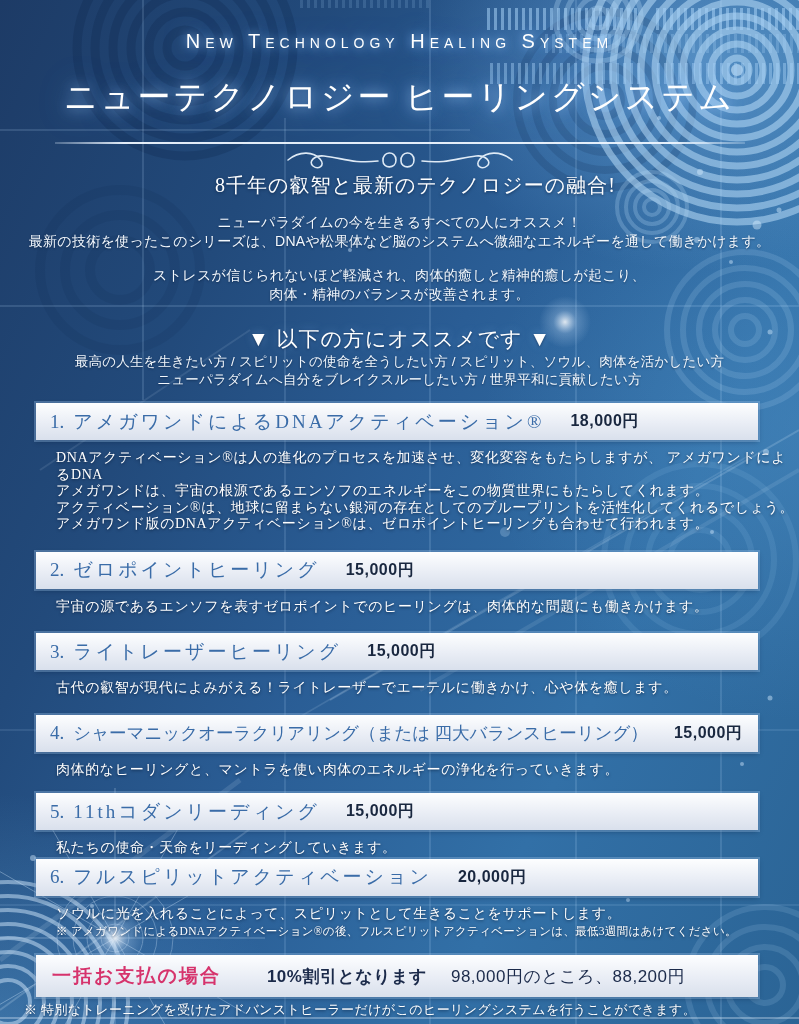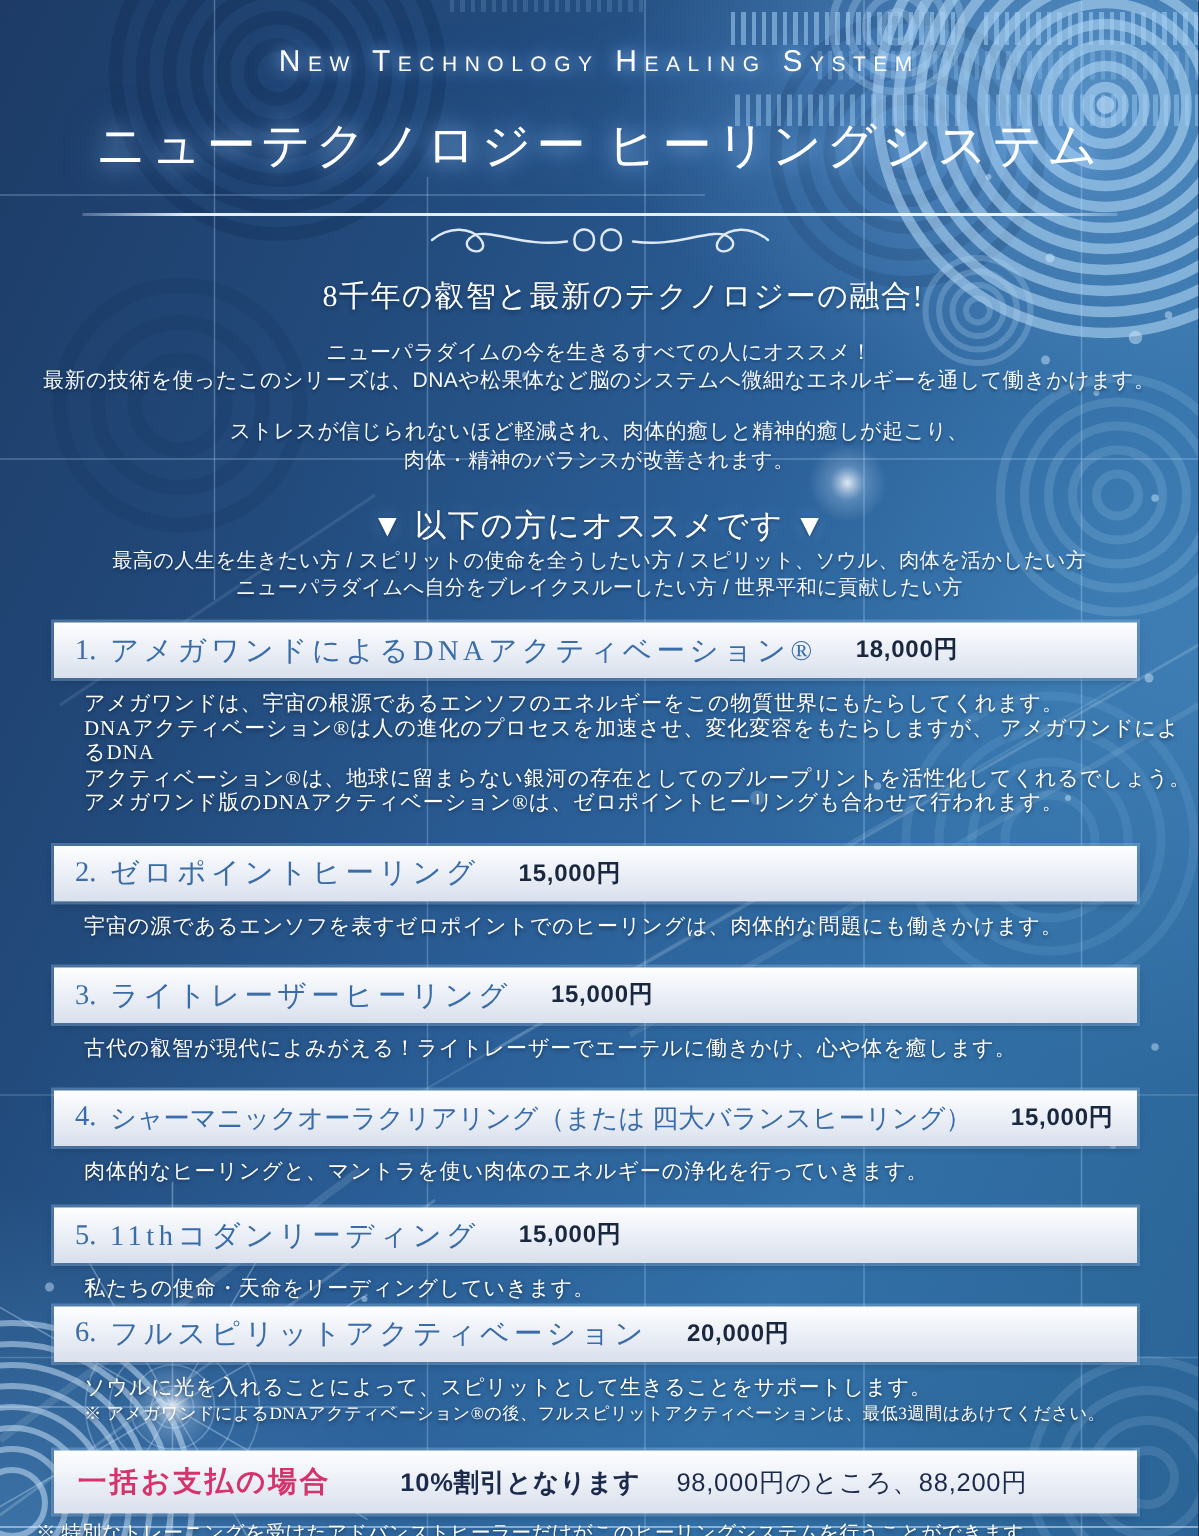--- a/index.html
+++ b/index.html
@@ -20,21 +20,21 @@
   .b6{left:300px;top:0;width:130px;height:8px;opacity:.3;}
   .content{position:relative;z-index:2;}
 
   .eyebrow{margin-top:30px;text-align:center;font-variant:small-caps;font-size:20px;letter-spacing:5px;color:#ffffff;
     text-shadow:0 0 10px rgba(150,200,255,.95),0 0 22px rgba(110,170,255,.7);}
   .title{margin-top:22px;text-align:center;font-family:"Liberation Serif",serif;font-size:33px;letter-spacing:3px;color:#ffffff;
     text-shadow:0 0 14px rgba(160,205,255,.95),0 0 30px rgba(120,180,255,.7);}
   .divider{margin:22px auto 0;width:690px;height:2px;
     background:linear-gradient(90deg,rgba(220,235,250,.25),rgba(238,246,255,.95) 10%,rgba(238,246,255,.95) 90%,rgba(220,235,250,.25));}
   .flourish{display:block;margin:2px auto 0;}
-  .tagline{margin-top:12px;text-align:center;font-family:"Liberation Serif",serif;font-size:20px;letter-spacing:1px;color:#fdfeff;
+  .tagline{margin-top:0;text-align:center;font-family:"Liberation Serif",serif;font-size:20px;letter-spacing:1px;color:#fdfeff;
     text-shadow:0 1px 3px rgba(5,25,55,.6);padding-left:32px;}
   .p{margin-top:14px;text-align:center;font-size:14px;line-height:19px;color:#f3f8fd;letter-spacing:.3px;
     text-shadow:0 1px 2px rgba(5,25,55,.55);}
   .p2{margin-top:15px;}
   .rec-h{margin-top:24px;text-align:center;font-size:21px;line-height:21px;color:#ffffff;letter-spacing:1px;
     text-shadow:0 1px 3px rgba(5,25,55,.6),0 0 10px rgba(140,195,255,.4);}
   .rec{margin-top:4px;text-align:center;font-size:13.5px;line-height:17.5px;color:#f3f8fd;letter-spacing:.2px;
     text-shadow:0 1px 2px rgba(5,25,55,.55);}
   .svc-wrap{margin-top:15px;}
 
@@ -260,22 +260,22 @@
 
     <div class="svc-wrap">
 
       <section class="svc s1">
         <div class="banner">
           <span class="num">1.</span>
           <span class="t">アメガワンドによるDNAアクティベーション®</span>
           <span class="price">18,000円</span>
         </div>
         <div class="body">
+          <div>DNAアクティベーション®は人の進化のプロセスを加速させ、変化変容をもたらしますが、 アメガワンドによるDNA</div>
           <div>アメガワンドは、宇宙の根源であるエンソフのエネルギーをこの物質世界にもたらしてくれます。</div>
-          <div>DNAアクティベーション®は人の進化のプロセスを加速させ、変化変容をもたらしますが、 アメガワンドによるDNA</div>
           <div>アクティベーション®は、地球に留まらない銀河の存在としてのブループリントを活性化してくれるでしょう。</div>
           <div>アメガワンド版のDNAアクティベーション®は、ゼロポイントヒーリングも合わせて行われます。</div>
         </div>
       </section>
 
       <section class="svc s2">
         <div class="banner">
           <span class="num">2.</span>
           <span class="t">ゼロポイントヒーリング</span>
           <span class="price">15,000円</span>

